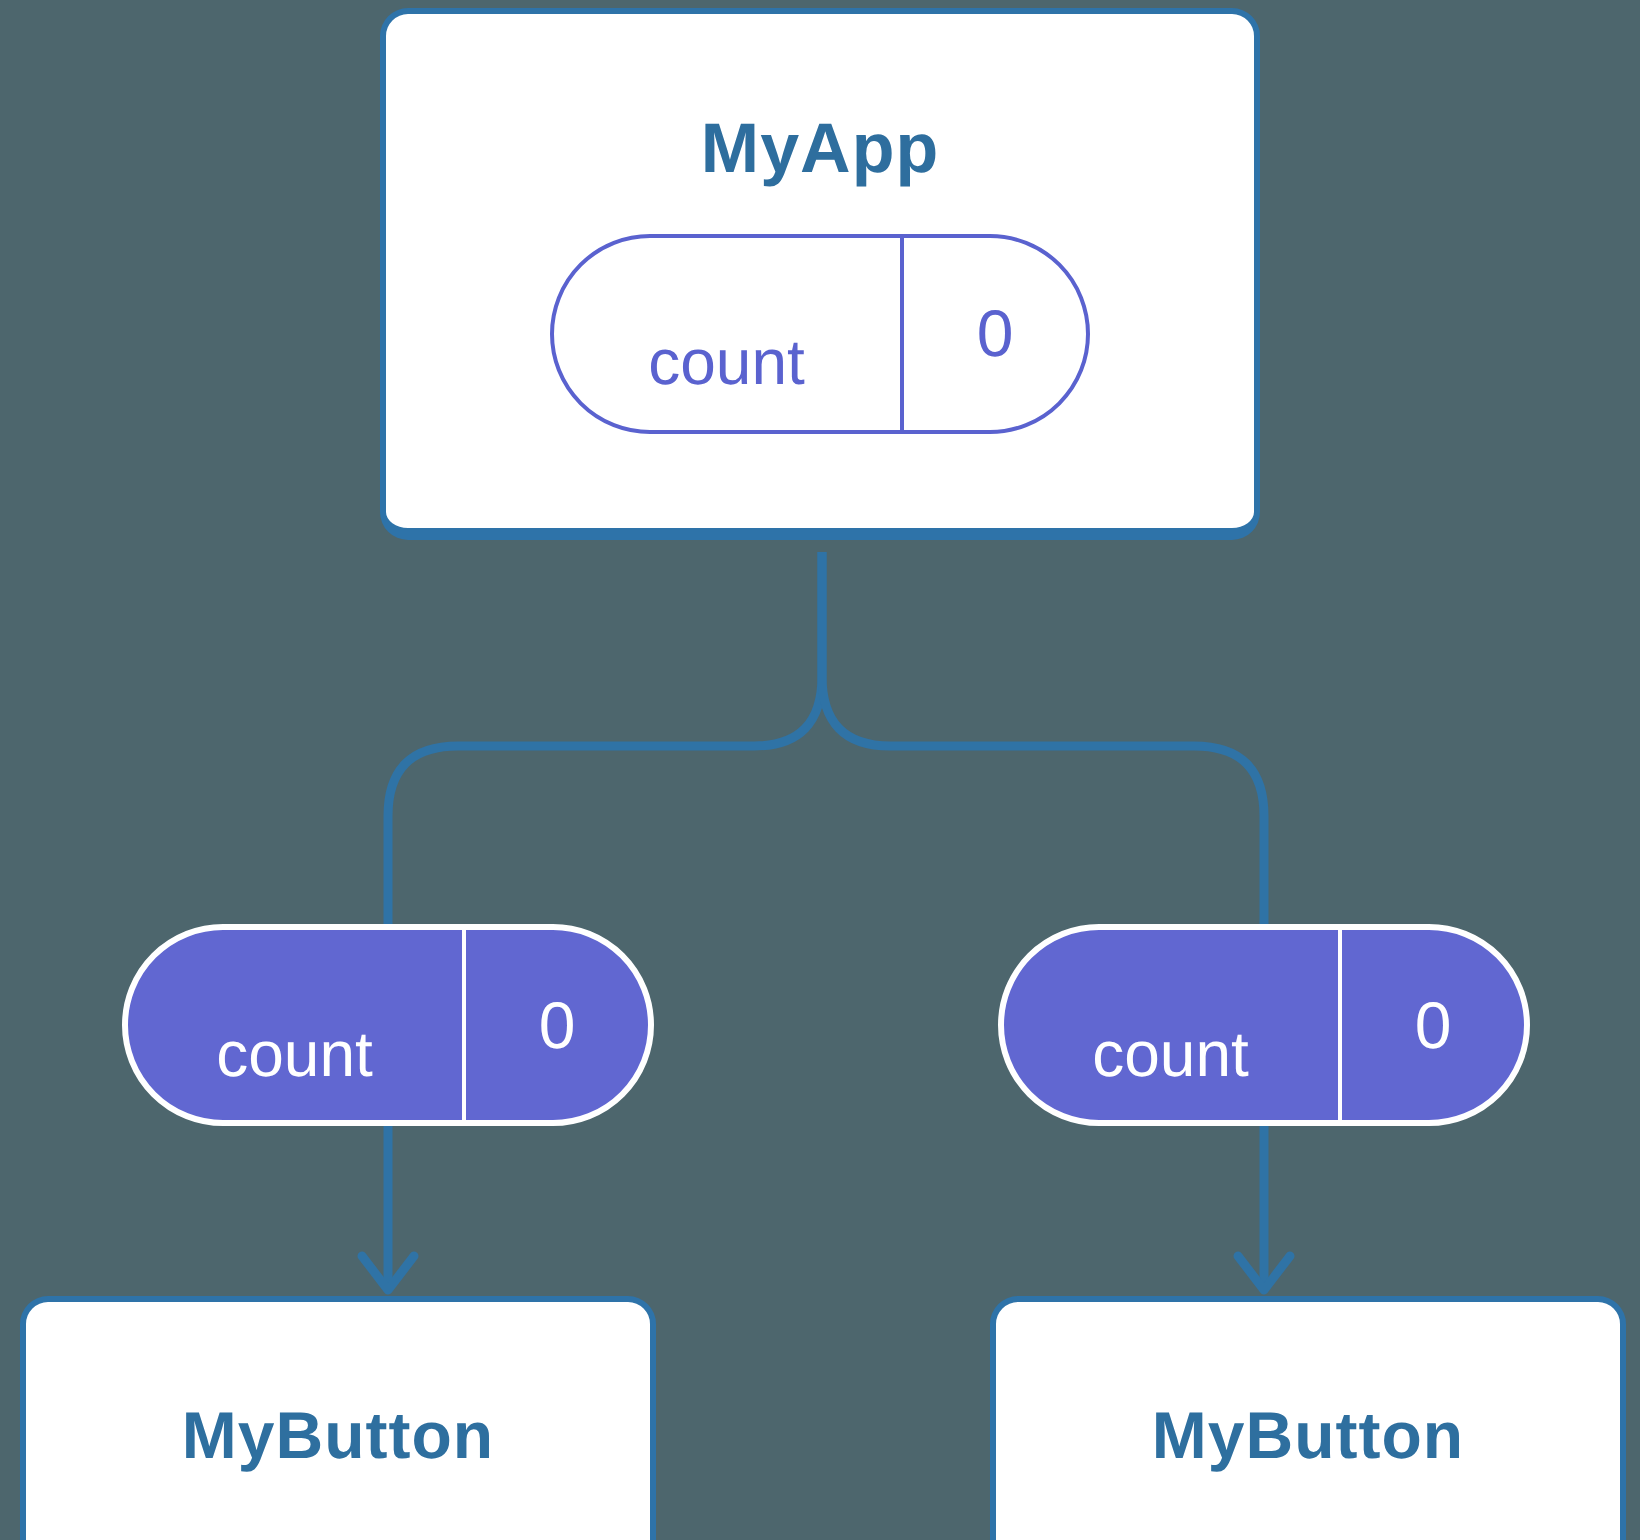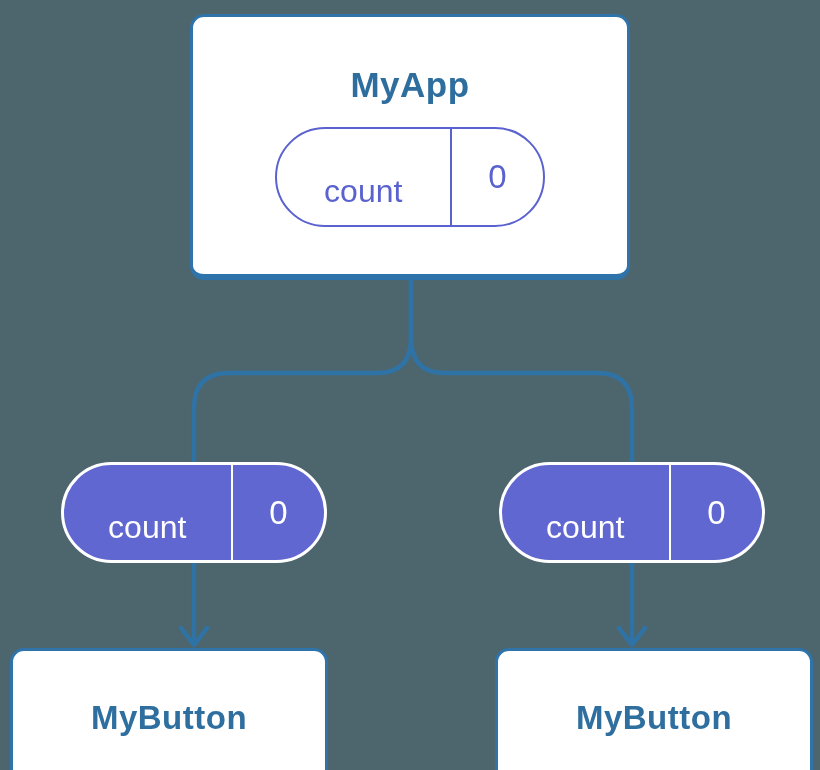--- a/index.html
+++ b/index.html
@@ -25,21 +25,21 @@
     border: 3px solid #2E73A9;
     border-bottom-width: 6px;
     border-radius: 14px;
     box-sizing: border-box;
     display: flex;
     flex-direction: column;
     align-items: center;
     z-index: 2;
   }
   .parent-box {
-    left: 190px; top: 14px;
+    left: 190px; top: 4px;
     width: 440px; height: 266px;
     justify-content: flex-start;
   }
   .parent-box .component-title {
     margin-top: 48px;
     font-size: 35px;
     font-weight: 700;
     color: #2E6E9E;
     letter-spacing: 0.5px;
   }

